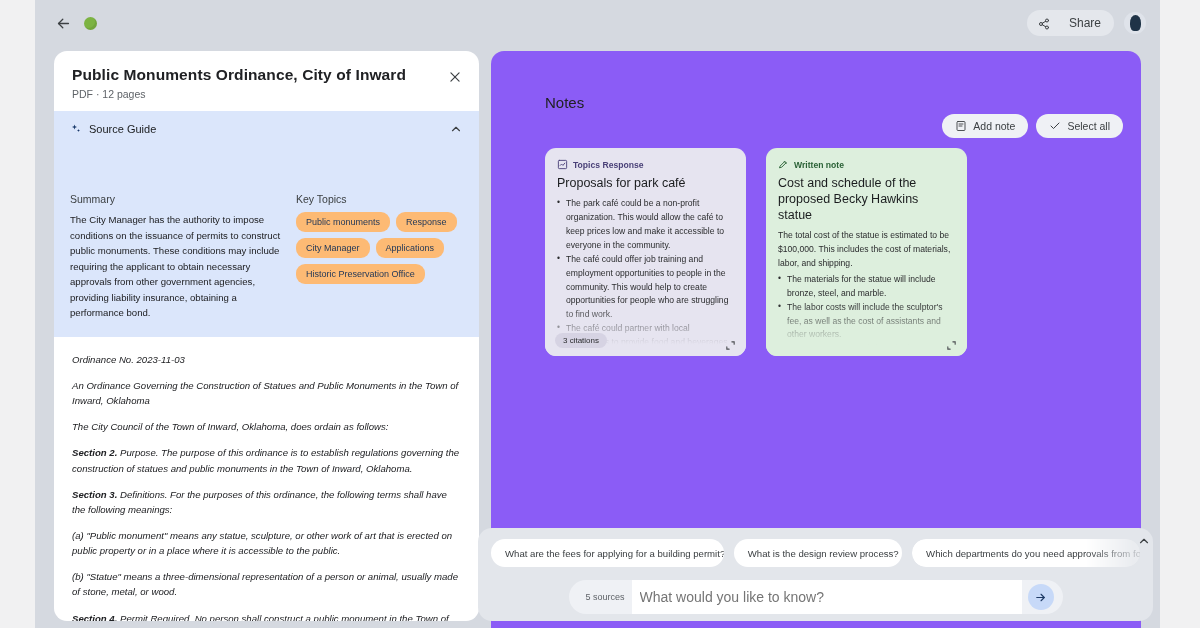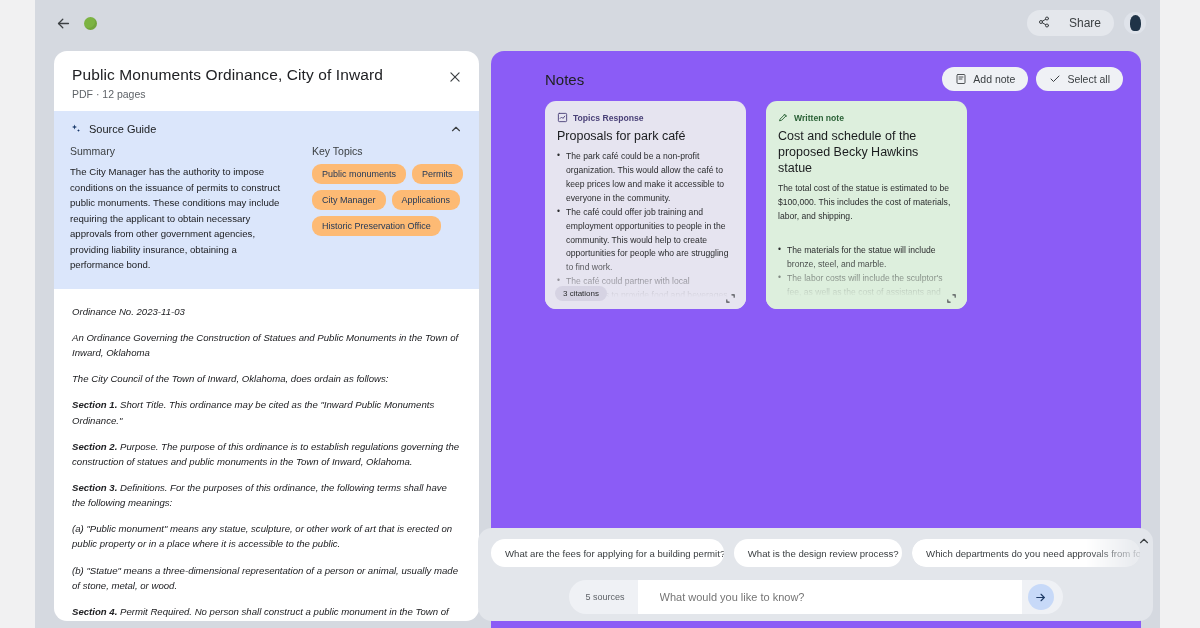--- a/index.html
+++ b/index.html
@@ -37,21 +37,21 @@
   }
   #doc-title {
     margin-left: 11px; font-size: 17px; color: #202124;
     letter-spacing: .1px; white-space: nowrap;
   }
   #topbar-right {
     margin-left: auto; margin-right: 14px;
     display: flex; align-items: center; gap: 10px;
   }
   .share-btn {
-    display: flex; align-items: flex-start; gap: 19px;
+    display: flex; align-items: flex-end; gap: 19px;
     background: #e4e7ec; border-radius: 16px;
     padding: 6px 13px 6px 11px; font-size: 12px; color: #3c4043;
     cursor: pointer;
   }
   .avatar {
     width: 22px; height: 22px; border-radius: 50%;
     background: #dfe3ea; display: flex; align-items: center;
     justify-content: center; font-size: 13px; cursor: pointer;
     overflow: hidden;
   }
@@ -61,21 +61,21 @@
   }
 
   
   #doc-panel {
     position: absolute; left: 19px; top: 51px;
     width: 425px; height: 570px;
     background: #fff; border-radius: 13px; overflow: hidden;
   }
   #doc-head { padding: 15px 18px 11px 18px; position: relative; }
   #doc-head h1 {
-    font-size: 15.5px; font-weight: 400; color: #202124;
+    font-size: 15.5px; font-weight: 700; color: #202124;
     letter-spacing: .1px;
   }
   #doc-meta { font-size: 10.5px; color: #5f6368; margin-top: 4px; }
   #doc-close {
     position: absolute; right: 12px; top: 14px;
     width: 24px; height: 24px; display: flex;
     align-items: center; justify-content: center;
     color: #3c4043; cursor: pointer;
   }
 
@@ -83,21 +83,21 @@
     background: #dbe6fb; padding: 9px 16px 16px 16px;
   }
   #sg-head {
     display: flex; align-items: center; gap: 7px;
     position: relative; padding: 3px 0 10px 0;
   }
   #sg-head .sg-label { font-size: 11px; color: #1a1c1e; }
   #sg-chevron {
     position: absolute; right: 0; top: 2px; color: #3c4043; cursor: pointer;
   }
-  #sg-body { display: flex; gap: 30px; }
+  #sg-body { display: flex; gap: 14px; margin-top: 48px; }
   #sg-left { width: 212px; }
   #sg-right { flex: 1; }
   .sg-sub { font-size: 10.5px; color: #3c4043; margin-bottom: 7px; }
   #sg-summary { font-size: 9.6px; line-height: 1.62; color: #202124; }
   #sg-chips { display: flex; flex-wrap: wrap; gap: 6px; }
   .chip {
     background: #fdba74; border-radius: 9px;
     padding: 5px 10px; font-size: 9px; color: #1d3557;
     white-space: nowrap; cursor: pointer;
   }
@@ -119,21 +119,21 @@
   #notes-head {
     display: flex; align-items: center;
     padding: 16px 18px 10px 18px;
   }
   #notes-title { font-size: 15px; color: #202124; font-weight: 400; }
   #notes-actions { margin-left: auto; display: flex; gap: 8px; }
   .pill-btn {
     display: flex; align-items: center; gap: 6px;
     background: #eff1f5; border-radius: 16px;
     padding: 6px 13px; font-size: 10.5px; color: #3c4043;
-    cursor: pointer; white-space: nowrap;
+    cursor: pointer; white-space: nowrap; margin-top: 47px;
   }
 
   #notes-grid {
     display: flex; gap: 20px; padding: 0 18px;
     align-items: flex-start;
   }
   .note-card {
     width: 201px; height: 208px; border-radius: 11px;
     padding: 11px 12px 10px 12px; position: relative;
     overflow: hidden; cursor: pointer;
@@ -144,21 +144,21 @@
     display: flex; align-items: center; gap: 5px;
     font-size: 8.6px; font-weight: 700; margin-bottom: 5px;
   }
   .note-card.purple .note-kind { color: #4a4178; }
   .note-card.green  .note-kind { color: #2a6136; }
   .note-title {
     font-size: 12.5px; color: #1a1c1e; line-height: 1.28;
     margin-bottom: 6px;
   }
   .note-body { font-size: 8.6px; line-height: 1.62; color: #2b2c2e; }
-  .note-body p { margin-bottom: 20px; }
+  .note-body p { margin-bottom: 2px; }
   .note-body ul { list-style: none; }
   .note-body li {
     position: relative; padding-left: 9px; margin-bottom: 0;
   }
   .note-body li:before {
     content: "\2022"; position: absolute; left: 0; top: -1px;
   }
   .note-fade {
     position: absolute; left: 0; right: 0; bottom: 0; height: 52px;
     pointer-events: none;
@@ -204,27 +204,27 @@
   #sugg-chevron {
     position: absolute; right: 2px; top: 6px;
     color: #3c4043; cursor: pointer;
   }
   #query-bar {
     margin: 13px auto 0 auto; width: 494px; height: 34px;
     background: #eff1f5; border-radius: 18px;
     display: flex; align-items: center; padding: 0 4px 0 0;
   }
   #sources-count {
-    font-size: 9px; color: #5f6368; padding: 0 13px 0 17px;
+    font-size: 9px; color: #5f6368; padding: 0 7px 0 17px;
     white-space: nowrap;
   }
   #query-input {
     flex: 1; height: 34px; border: none; outline: none;
-    background: #fff; font-size: 11px; color: #3c4043;
-    font-family: "Liberation Sans", sans-serif; padding: 0 22px;
+    background: #fff; font-size: 14px; color: #3c4043;
+    font-family: "Liberation Sans", sans-serif; padding: 0 8px;
   }
   #send-btn {
     width: 26px; height: 26px; border-radius: 50%;
     background: #c7d9f8; display: flex; align-items: center;
     justify-content: center; margin-right: 5px; margin-left: 6px;
     cursor: pointer; flex: 0 0 26px;
   }
 </style>
 </head>
 <body>
@@ -285,34 +285,33 @@
       </div>
       <div id="sg-body">
         <div id="sg-left">
           <div class="sg-sub">Summary</div>
           <div id="sg-summary">The City Manager has the authority to impose conditions on the issuance of permits to construct public monuments. These conditions may include requiring the applicant to obtain necessary approvals from other government agencies, providing liability insurance, obtaining a performance bond.</div>
         </div>
         <div id="sg-right">
           <div class="sg-sub">Key Topics</div>
           <div id="sg-chips">
               <div class="chip">Public monuments</div>
-              <div class="chip">Permits</div>
+              <div class="chip">Response</div>
               <div class="chip">City Manager</div>
               <div class="chip">Applications</div>
               <div class="chip">Historic Preservation Office</div>
             </div>
         </div>
       </div>
     </div>
 
     <div id="doc-body">
         <p>Ordinance No. 2023-11-03</p>
         <p>An Ordinance Governing the Construction of Statues and Public Monuments in the Town of Inward, Oklahoma</p>
         <p>The City Council of the Town of Inward, Oklahoma, does ordain as follows:</p>
-        <p><b>Section 1.</b> Short Title. This ordinance may be cited as the "Inward Public Monuments Ordinance."</p>
         <p><b>Section 2.</b> Purpose. The purpose of this ordinance is to establish regulations governing the construction of statues and public monuments in the Town of Inward, Oklahoma.</p>
         <p><b>Section 3.</b> Definitions. For the purposes of this ordinance, the following terms shall have the following meanings:</p>
         <p>(a) "Public monument" means any statue, sculpture, or other work of art that is erected on public property or in a place where it is accessible to the public.</p>
         <p>(b) "Statue" means a three-dimensional representation of a person or animal, usually made of stone, metal, or wood.</p>
         <p><b>Section 4.</b> Permit Required. No person shall construct a public monument in the Town of Inward without first obtaining a permit from the City Manager.</p>
       </div>
   </div>
 
   <div id="notes-panel">
     <div id="notes-head">

